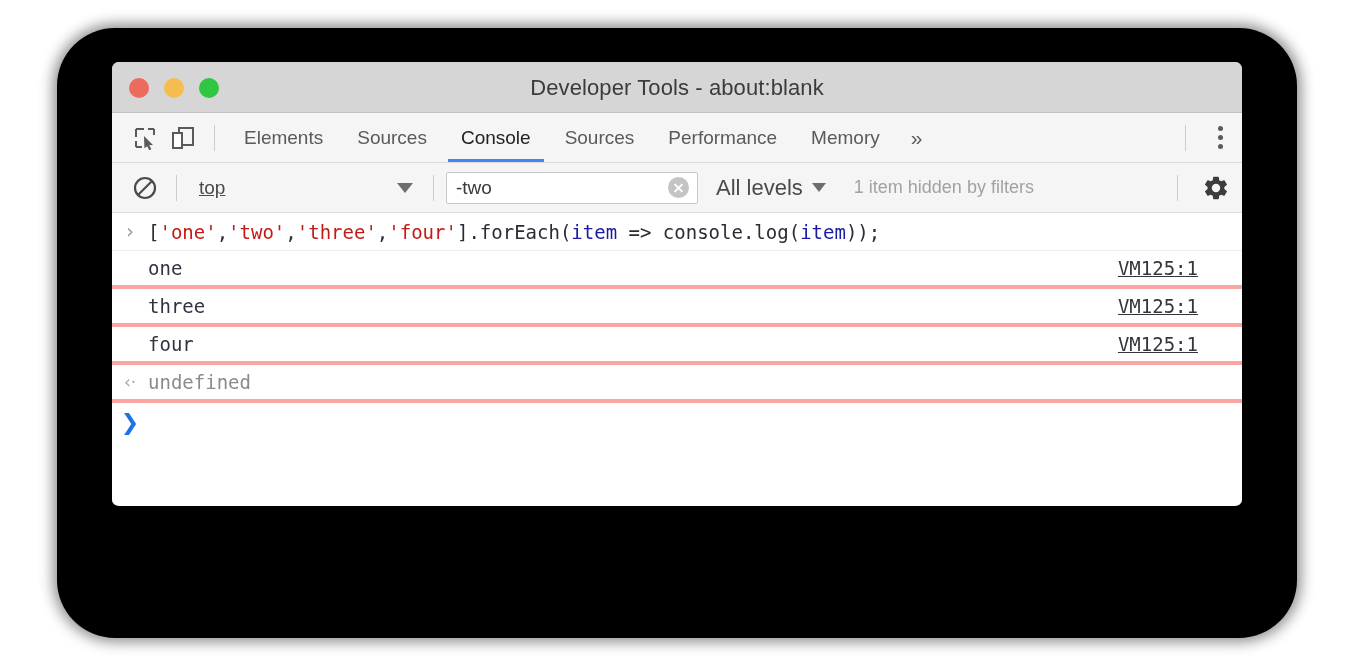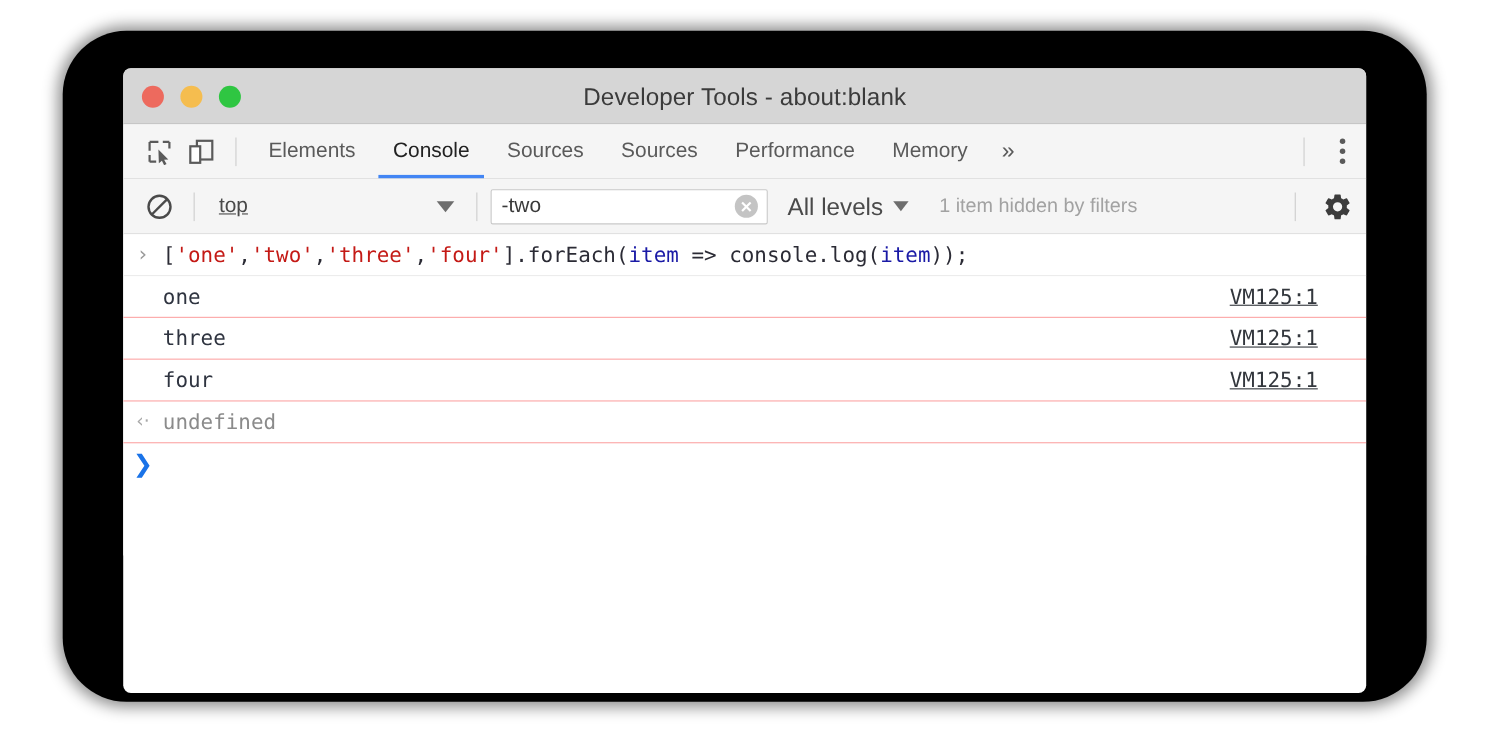--- a/index.html
+++ b/index.html
@@ -26,21 +26,21 @@
     border-radius: 58px;
     box-shadow: 0 0 14px 4px rgba(0,0,0,0.45);
   }
 
   
   #window {
     position: absolute;
     left: 112px;
     top: 62px;
     width: 1130px;
-    height: 568px;
+    height: 444px;
     background: #ffffff;
     border-radius: 7px;
     overflow: hidden;
   }
 
   
   .titlebar {
     position: relative;
     height: 51px;
     background: #d6d6d6;
@@ -261,21 +261,21 @@
   
   .console {
     position: relative;
     background: #ffffff;
     height: 292px;
   }
   .row {
     position: relative;
     display: flex;
     align-items: center;
-    border-bottom: 1px solid #fca5a5;
+    border-bottom: 4px solid #fca5a5;
     box-sizing: border-box;
     padding-left: 0;
   }
   .row.input-row {
     height: 38px;
     border-bottom: 1px solid #ececec;
   }
   .row.log-row   { height: 38px; }
   .row.result-row{ height: 38px; }
   .row.prompt-row{ height: 40px; border-bottom: none; }
@@ -366,22 +366,22 @@
       <svg width="24" height="24" viewBox="0 0 24 24">
         <rect x="8" y="2" width="14" height="17" fill="none" stroke="#5a5a5a" stroke-width="2"></rect>
         <rect x="2" y="7" width="9" height="15" fill="#ffffff" stroke="#5a5a5a" stroke-width="2"></rect>
       </svg>
     </div>
 
     <div class="vdiv"></div>
 
     <div class="tabs">
       <div class="tab">Elements</div>
+      <div class="tab">Sources</div>
       <div class="tab active">Console</div>
-      <div class="tab">Sources</div>
       <div class="tab">Sources</div>
       <div class="tab">Performance</div>
       <div class="tab">Memory</div>
       <div class="tab chev">»</div>
     </div>
 
     <div class="tabbar-right">
       <div class="vdiv"></div>
       <div class="kebab">
         <i></i>

